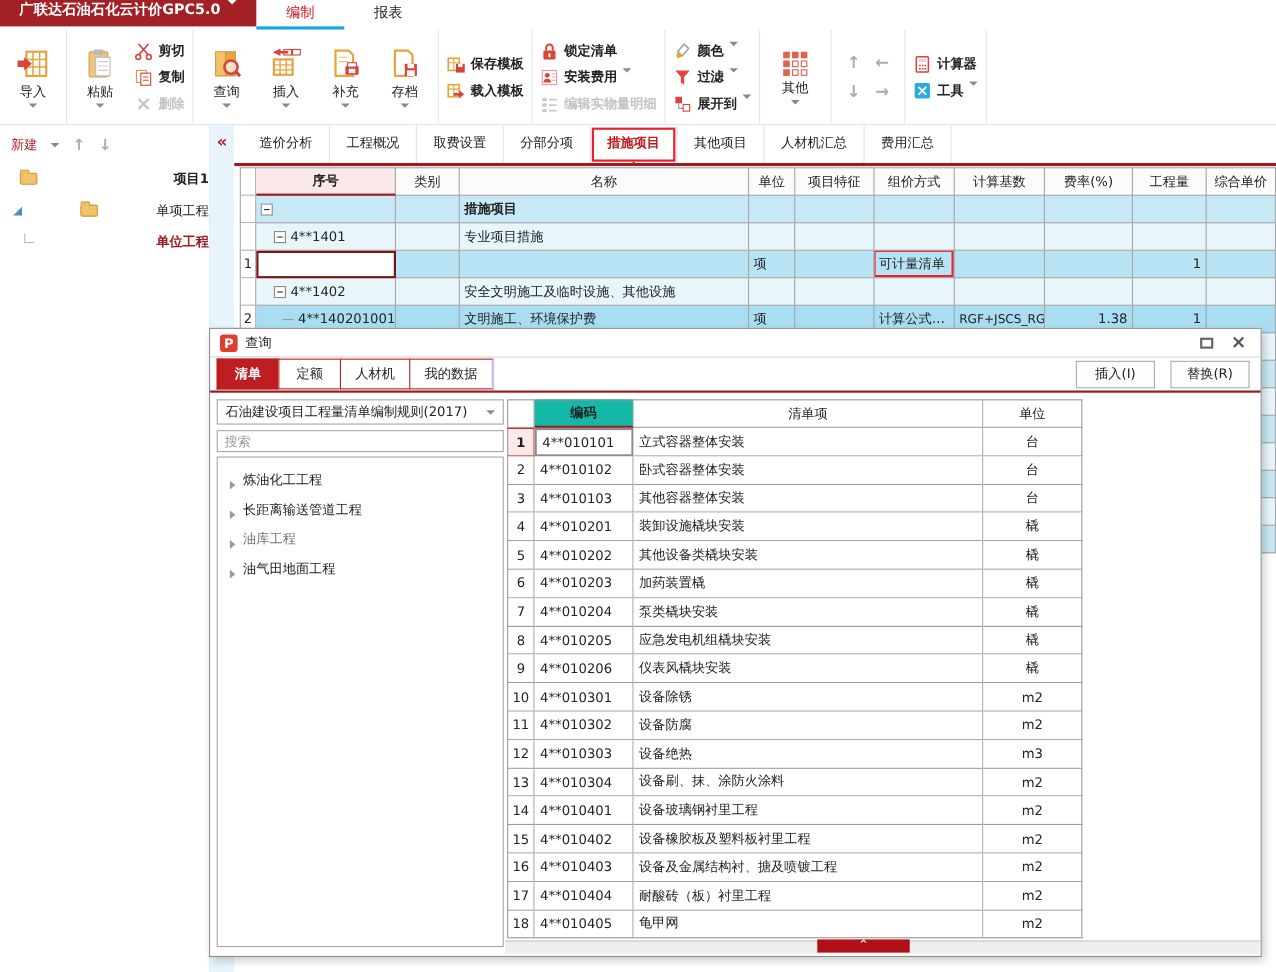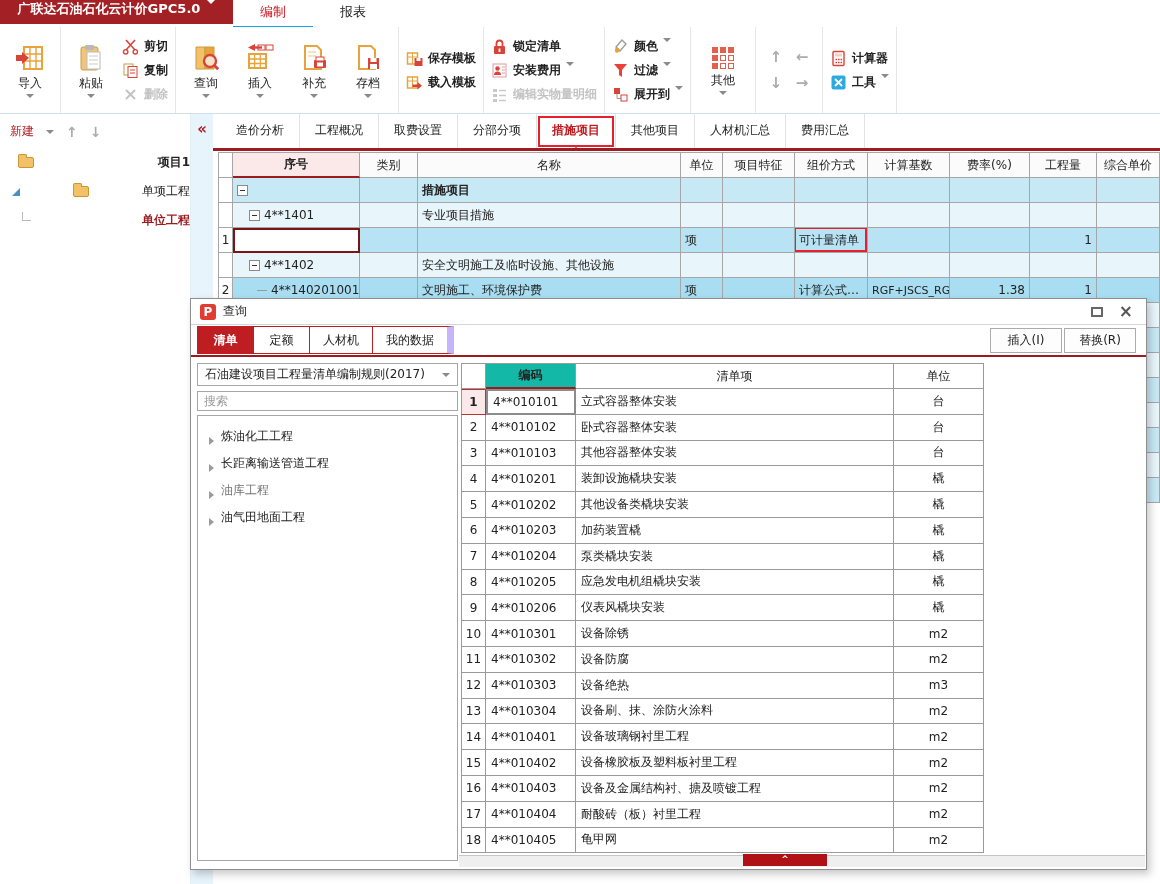--- a/index.html
+++ b/index.html
@@ -13,21 +13,21 @@
   .titlebar { position:absolute; left:0; top:0; width:1160px; height:27px; background:#fff; }
   .title-block {
     position:absolute; left:0; top:0; width:233px; height:24px; background:#A32024;
     color:#fff; font-weight:bold; font-size:13px;
     display:flex; align-items:flex-start; justify-content:center; gap:7px;
   }
   .caret { width:0; height:0; border-left:4px solid transparent; border-right:4px solid transparent; border-top:4px solid #8a8a8a; display:inline-block; }
   .caret.white { border-top-color:#fff; }
   .menu-tabs { position:absolute; left:233px; top:0; height:27px; display:flex; }
   .menu-tab { padding:0 27px; line-height:24px; font-size:13px; color:#222; }
-  .menu-tab.active { color:#C8161E; border-bottom:1px solid #0ea5e9; }
+  .menu-tab.active { color:#C8161E; border-bottom:3px solid #0ea5e9; }
   
   .toolbar {
     position:absolute; left:0; top:27px; width:1160px; height:87px; background:#fff;
     border-bottom:1px solid #CFE0EC; display:flex; align-items:stretch;
   }
   .tb-group { display:flex; align-items:center; padding:0 7px; border-right:1px solid #E6E6E6; gap:8px; }
   .tb-big { width:46px; display:flex; flex-direction:column; align-items:center; gap:2px; }
   .tb-big .icon28 { width:30px; height:30px; }
   .tb-col { display:flex; flex-direction:column; justify-content:center; gap:7px; }
   .tb-small { display:flex; align-items:flex-start; gap:5px; white-space:nowrap;font-weight:bold; }
@@ -90,23 +90,23 @@
     border:1px solid #8E8E8E; box-shadow:3px 4px 8px rgba(0,0,0,.22); z-index:10; }
   .dlg-titlebar { height:26px; display:flex; align-items:center; gap:7px; padding:0 9px; border-bottom:1px solid #D6D6D6; }
   .p-logo { width:16px; height:16px; background:#E03C31; border-radius:3px; color:#fff; font-weight:bold;
     font-size:12px; display:flex; align-items:center; justify-content:center; }
   .dlg-controls { margin-left:auto; display:flex; align-items:center; gap:16px; padding-right:4px; }
   .max-btn { width:12px; height:10px; border:2px solid #666; }
   .close-btn { font-size:17px; line-height:1; color:#555; font-weight:bold; }
   .dlg-tabrow { height:32px; display:flex; align-items:center; padding-left:6px; border-bottom:2px solid #9B1B1F; }
   .dtab { min-width:56px; padding:0 13px; height:28px; line-height:26px; text-align:center;
     border:1px solid #BE1D21; border-right:none; background:#fff; }
-  .dtab:last-of-type { border-right:7px solid #c4b5fd; }
+  .dtab:last-of-type { border-right:2px solid #c4b5fd; }
   .dtab.active { background:#BE1D21; color:#fff; font-weight:bold; }
-  .dlg-buttons { margin-left:auto; display:flex; gap:2px; padding-right:10px; }
+  .dlg-buttons { margin-left:auto; display:flex; gap:14px; padding-right:10px; }
   .dlg-btn { width:72px; height:25px; line-height:23px; text-align:center; border:1px solid #ABABAB; background:#FDFDFD; }
   .dlg-left { position:absolute; left:6px; top:64px; width:261px; }
   .dd { height:23px; border:1px solid #A6A6A6; display:flex; align-items:center; padding:0 7px; gap:6px; }
   .dd .caret { margin-left:auto; }
   .search-wrap { margin-top:5px; }
   .search-wrap input { width:100%; height:20px; border:1px solid #A6A6A6; padding:0 6px; font-size:12px;
     font-family:"DejaVu Sans","Liberation Sans",sans-serif; color:#222; }
   .search-wrap input::placeholder { color:#9a9a9a; }
   .treebox { margin-top:4px; height:446px; border:1px solid #A6A6A6; padding-top:7px; background:#fff; position:relative; z-index:2; }
   .dtree-item { display:flex; align-items:flex-end; gap:7px; padding:5px 0 5px 11px; }

